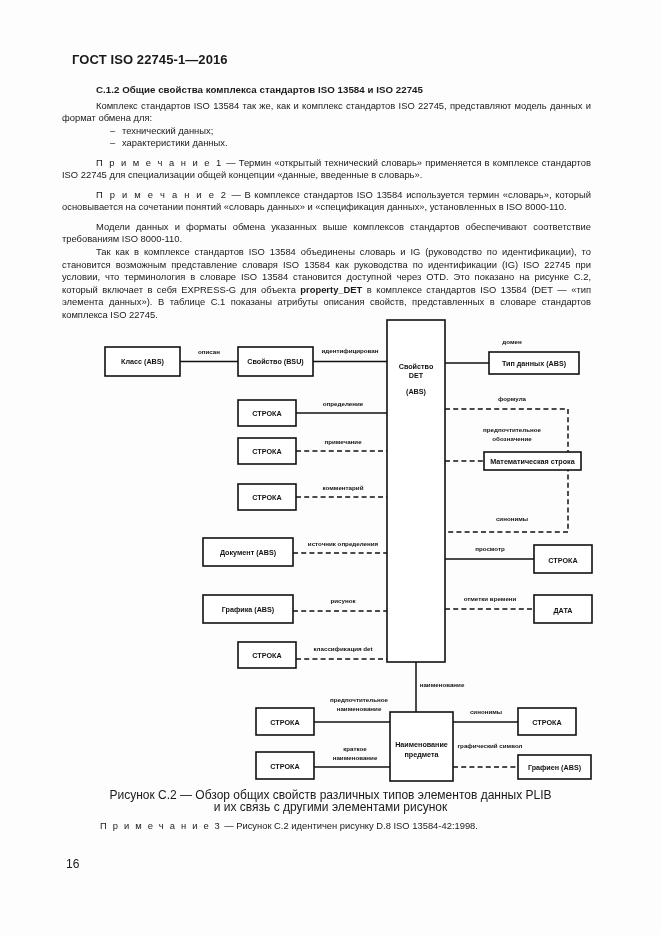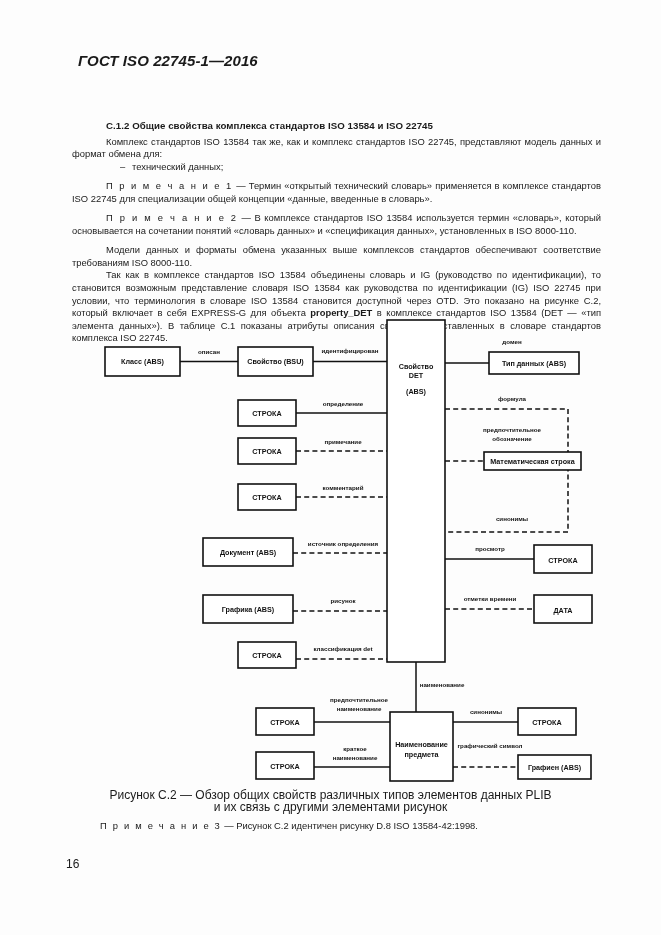--- a/index.html
+++ b/index.html
@@ -15,38 +15,36 @@
   #page {
     position: relative;
     width: 661px;
     height: 935px;
     background: #fdfdfd;
     overflow: hidden;
   }
   
   .doc-header {
     position: absolute;
-    left: 78px;
+    left: 72px;
     top: 52px;
-    font-size: 15px;
+    font-size: 13px;
     font-weight: bold;
     letter-spacing: 0.1px;
     white-space: nowrap;
-    font-style: italic;
   }
   
   .text-col {
     position: absolute;
-    left: 72px;
+    left: 62px;
     top: 84px;
     width: 529px;
     font-size: 9.4px;
     line-height: 12.55px;
     text-align: justify;
-    margin-top: 36px;
   }
   .sec-title {
     font-weight: bold;
     font-size: 9.7px;
     text-indent: 34px;
     margin: 0 0 3px 0;
     text-align: left;
     letter-spacing: 0.05px;
   }
   p.para {
@@ -125,20 +123,21 @@
 
   <div class="doc-header">ГОСТ ISO 22745-1—2016</div>
 
   <div class="text-col">
     <div class="sec-title">С.1.2  Общие свойства комплекса стандартов ISO 13584 и ISO 22745</div>
 
     <p class="para">Комплекс стандартов ISO 13584 так же, как и комплекс стандартов ISO 22745, представляют модель данных и формат обмена для:</p>
 
     <ul class="dashlist">
       <li>технический данных;</li>
+      <li>характеристики данных.</li>
     </ul>
 
 
     <p class="para gap"><span class="note-lead">П р и м е ч а н и е   1</span><span> — </span><span>Термин «открытый технический словарь» применяется в комплексе стандартов ISO 22745 для специализации общей концепции «данные, введенные в словарь».</span></p>
 
     <p class="para gap"><span class="note-lead">П р и м е ч а н и е  2</span><span> — </span><span>В комплексе стандартов ISO 13584 используется термин «словарь», который основывается на сочетании понятий «словарь данных» и «спецификация данных», установленных в ISO 8000-110.</span></p>
 
     <p class="para gap">Модели данных и форматы обмена указанных выше комплексов стандартов обеспечивают соответствие требованиям ISO 8000-110.</p>
 
     <p class="para"><span>Так как в комплексе стандартов ISO 13584 объединены словарь и IG (руководство по идентификации), то становится возможным представление словаря ISO 13584 как руководства по идентификации (IG) ISO 22745 при условии, что терминология в словаре ISO 13584 становится доступной через OTD. Это показано на рисунке С.2, который включает в себя EXPRESS-G для объекта </span><span class="bold">property_DET</span><span> в комплексе стандартов ISO 13584 (DET — «тип элемента данных»). В таблице С.1 показаны атрибуты описания свойств, представленных в словаре стандартов комплекса ISO 22745.</span></p>

